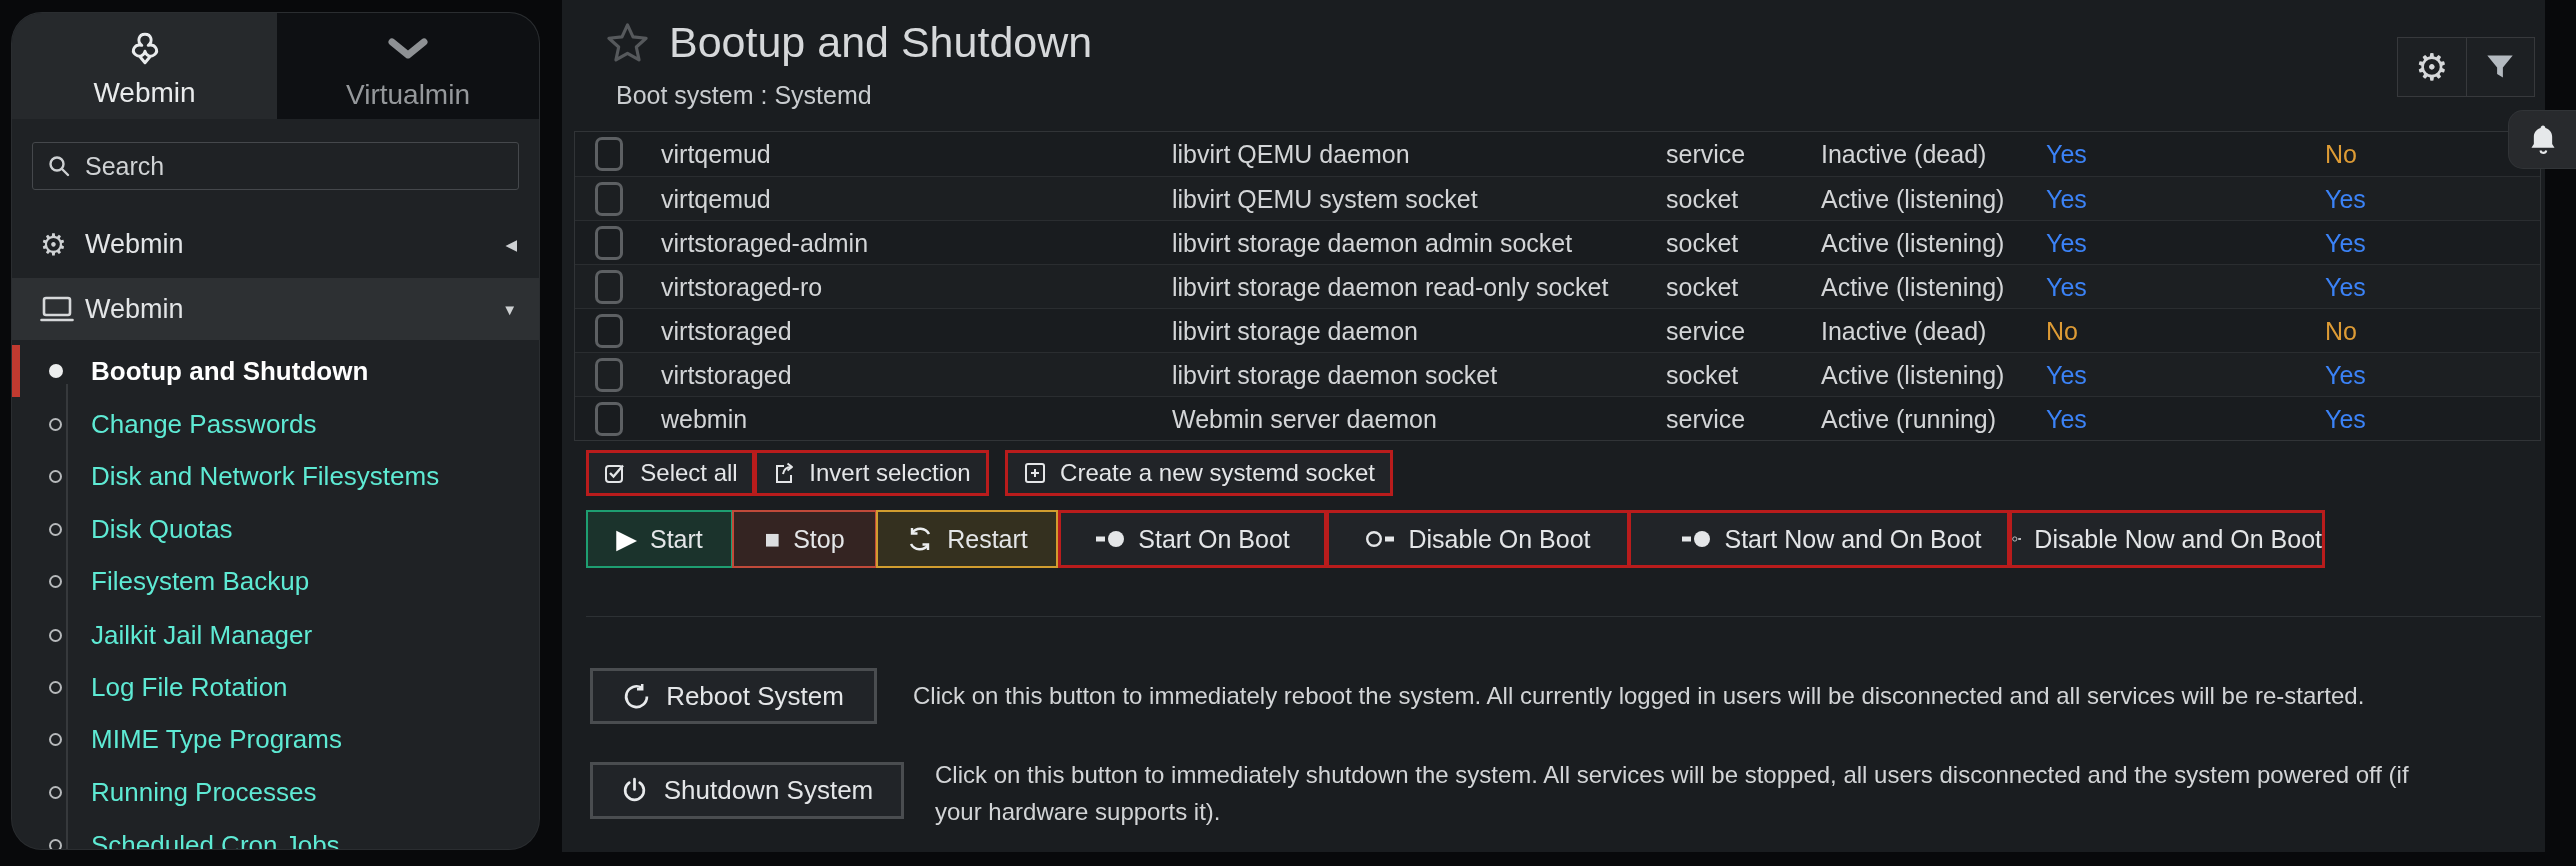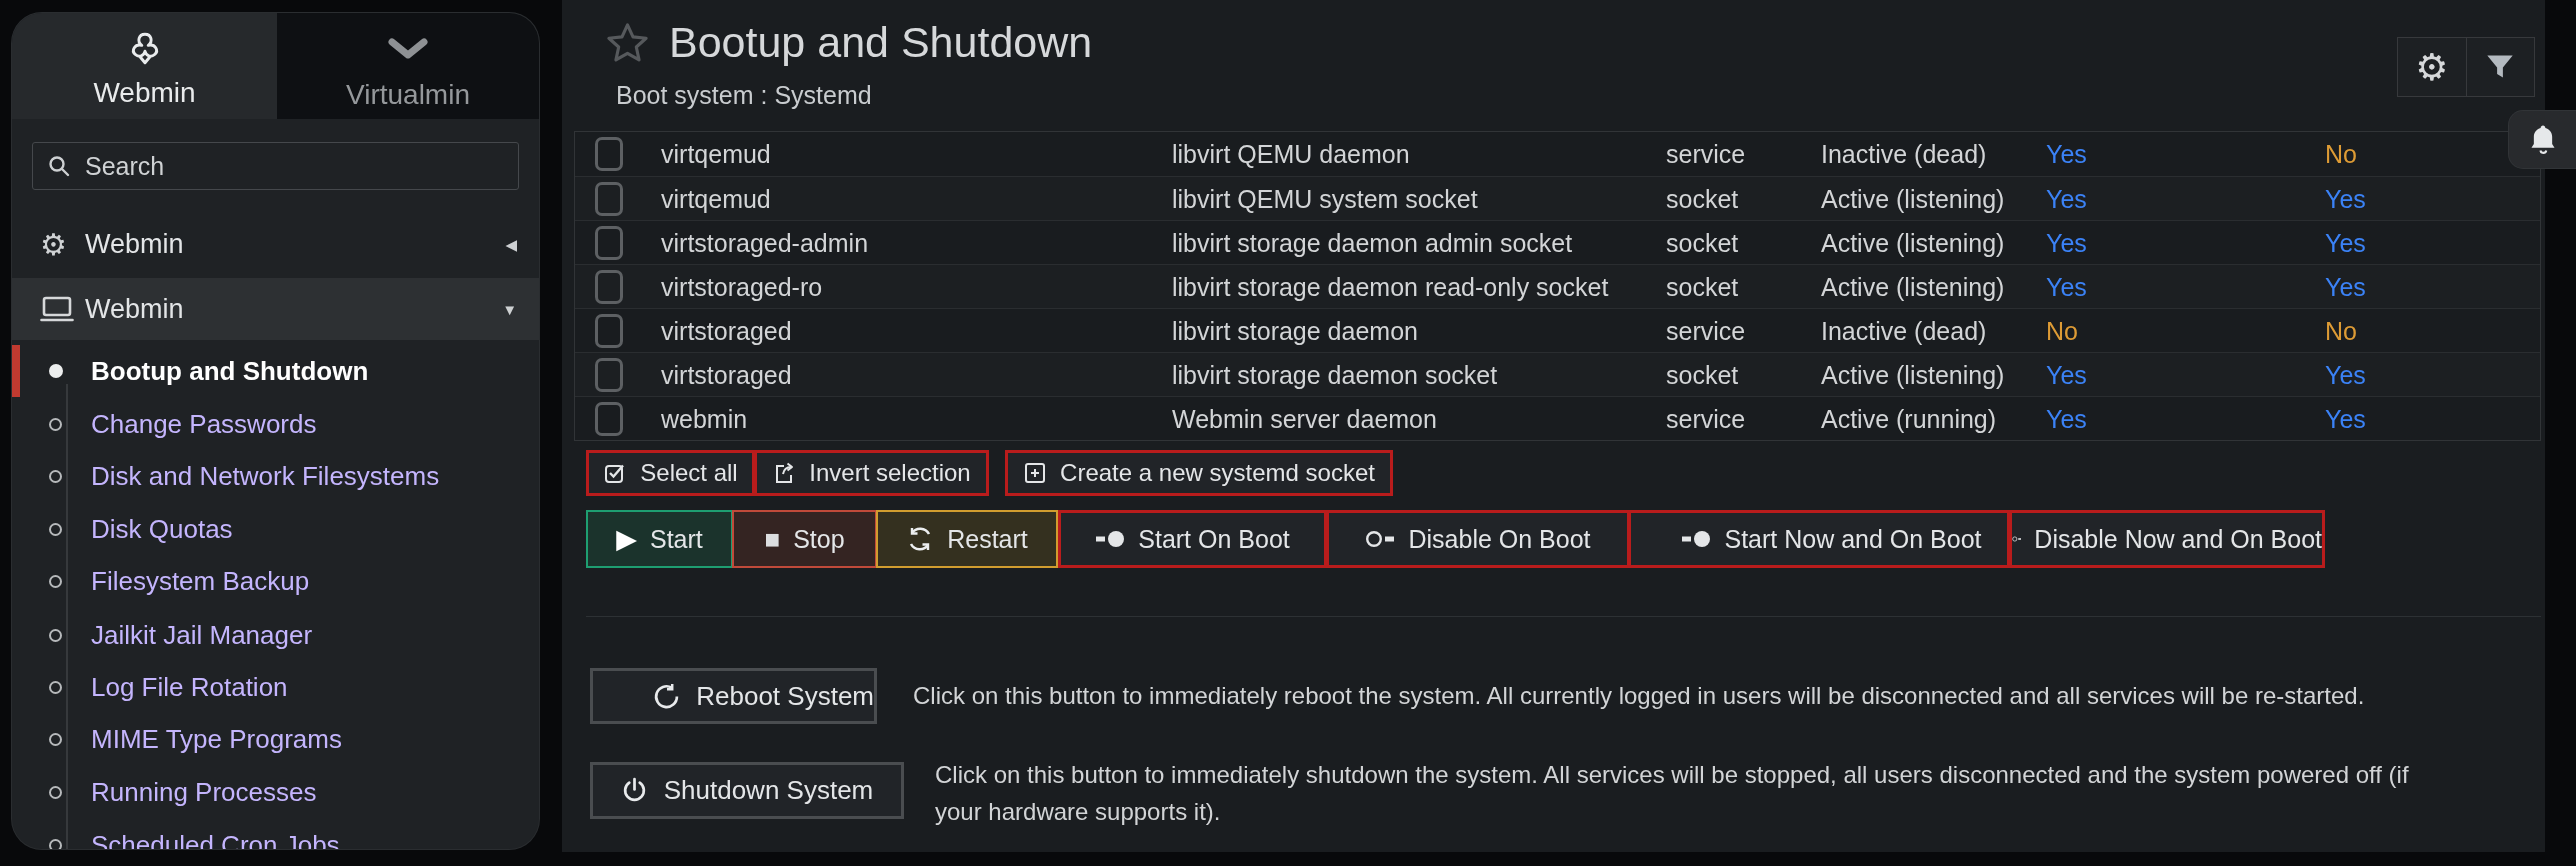--- a/index.html
+++ b/index.html
@@ -51,21 +51,21 @@
   .act-sob     { left:1058px; width:269px; }
   .act-dob     { left:1326px; width:304px; }
   .act-snob    { left:1628px; width:382px;padding-left:25px; }
   .act-dnob    { left:2009px; width:316px; }
 
   .play-glyph { font-size:27px; color:#ffffff; line-height:1; }
   .stop-glyph { font-size:26px; color:#dcdee0; line-height:1; }
 
   .divider { position:absolute; left:586px; top:616px; width:1955px; height:1px; background:#2d3134; }
 
-  .pow-reboot   { left:590px; top:668px; width:287px; height:56px; font-size:26px; border-color:#4a4d50; gap:16px;justify-content:flex-end; }
+  .pow-reboot   { left:590px; top:668px; width:287px; height:56px; font-size:26px; border-color:#4a4d50; gap:16px; }
   .pow-shutdown { left:590px; top:762px; width:314px; height:57px; font-size:26px; border-color:#4a4d50; gap:16px; }
   .pow-desc { position:absolute; font-size:24px; color:#d2d4d6; white-space:nowrap; }
   .reboot-desc { left:913px; top:668px; height:56px; display:flex; align-items:center; }
   .shutdown-desc { left:935px; top:756px; line-height:37px; }
 
   
   .sidebar { position:absolute; left:12px; top:13px; width:527px; height:836px; background:#1f2225; border-radius:30px; box-shadow:0 0 0 1px #2a2d30; overflow:hidden; z-index:4; }
   .tabs { display:flex; height:106px; }
   .tab { display:flex; flex-direction:column; align-items:center; padding-top:14px; cursor:pointer; }
   .tab-webmin { width:265px; background:#26292c; border-radius:30px 0 0 0; }
@@ -83,21 +83,21 @@
   .side-row .row-icon { position:absolute; left:28px; display:flex; align-items:center; }
   .side-row .row-label { position:absolute; left:73px; font-size:27px; color:#e3e5e7; }
   .side-caret { position:absolute; right:22px; font-size:15px; color:#cdd0d2; }
   .gear-sm { font-size:30px; color:#cfd2d4; line-height:1; }
 
   .subnav-line { position:absolute; left:54px; top:371px; width:2px; height:475px; background:#36393c; }
   .active-bar { position:absolute; left:0; top:332px; width:8px; height:52px; background:#c03a30; }
   .nav-item { position:absolute; left:0; width:527px; height:52px; display:flex; align-items:center; cursor:pointer; }
   .nav-bullet { position:absolute; left:37px; width:13px; height:13px; border-radius:50%; border:2px solid #b6b9bb; background:#1f2225; z-index:2; }
   .nav-item.active .nav-bullet { background:#eceeee; border-color:#eceeee; width:14px; height:14px; }
-  .nav-label { position:absolute; left:79px; font-size:26px; color:#c4b5fd; white-space:nowrap; }
+  .nav-label { position:absolute; left:79px; font-size:26px; color:#5eead4; white-space:nowrap; }
   .nav-item.active .nav-label { color:#ffffff; font-weight:700; }
 
   svg { display:block; }
 </style>
 </head>
 <body>
 
 <div id="app">
 
   <div class="main-panel">

